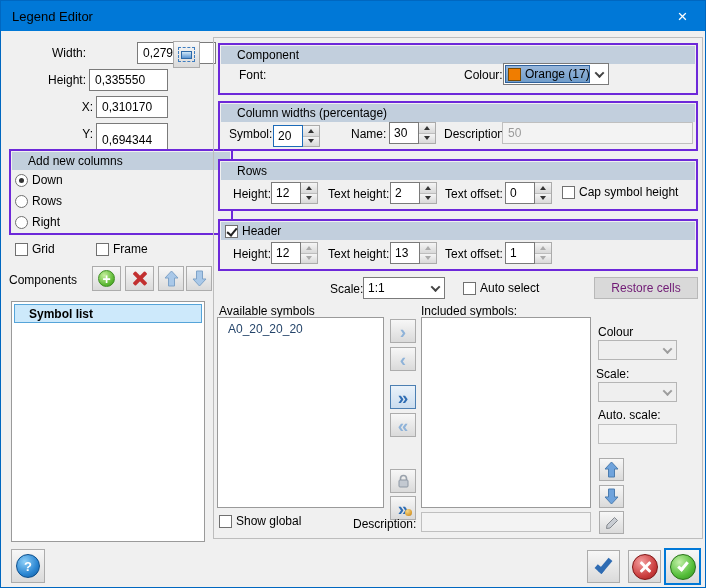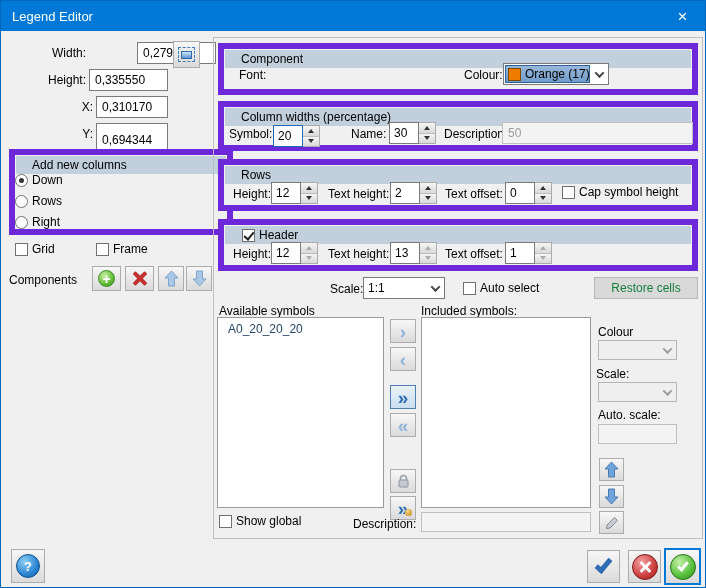--- a/index.html
+++ b/index.html
@@ -3,34 +3,34 @@
 <meta charset="utf-8">
 <style>
   html,body { margin:0; padding:0; background:#808080; }
   * { box-sizing:border-box; }
   .window {
     position:relative; width:706px; height:588px; background:#F0F0F0;
     border:1px solid #0067C0; overflow:hidden;
     font-family:"Liberation Sans", sans-serif; font-size:12px; color:#000;
   }
   .titlebar { position:absolute; left:0; top:0; right:0; height:30px; background:#0078D7;
-    color:#ffffff; display:flex; align-items:center; padding-left:11px; font-size:13px; }
+    color:#000000; display:flex; align-items:center; padding-left:11px; font-size:13px; }
   .close-btn { position:absolute; right:0; top:0; width:45px; height:30px; display:flex;
     align-items:center; justify-content:center; color:#fff; font-size:17px; line-height:1; cursor:default; }
   .lbl { position:absolute; white-space:nowrap; line-height:14px; }
   .txt { position:absolute; background:#fff; border:1px solid #7A7A7A; font:12px "Liberation Sans",sans-serif;
     padding:2px 5px; color:#000; }
   .txt.dis { background:#F3F3F3; border-color:#BFBFBF; color:#9B9B9B; }
-  .grp { position:absolute; border:6px solid #6d28d9; background:#F0F0F0; }
+  .grp { position:absolute; border:2px solid #6d28d9; background:#F0F0F0; }
   .band { position:absolute; left:1px; right:1px; top:1px; height:18px; background:#C2CFDD;
     display:flex; align-items:center; padding-left:16px; }
   .rc { position:absolute; border:1px solid #BDBDBD; }
   .btn { position:absolute; background:linear-gradient(#F7F7F7,#DADADA); border:1px solid #ACACAC;
     display:flex; align-items:center; justify-content:center; }
-  .btn.dis { background:#D9D9D9; border-color:#B8B8B8; color:#15803d; }
+  .btn.dis { background:#D9D9D9; border-color:#B8B8B8; color:#701a75; }
   .btn.hl { border-color:#4C7FB2; background:linear-gradient(#EAF2FA,#CBDDEF); }
   .btn.focus-ring { border:2px solid #0078D7; }
   .list { position:absolute; background:#fff; border:1px solid #9A9A9A; }
   .combo { position:absolute; height:22px; background:#fff; border:1px solid #7A7A7A; display:flex; align-items:stretch; }
   .combo .sel { flex:1; display:flex; align-items:center; gap:4px; padding:0 3px; margin:1px; overflow:hidden; white-space:nowrap; }
   .combo.hl .sel { background:linear-gradient(#9BB9DC,#6E9BC9); box-shadow:inset 0 0 0 1px #2E619C; }
   .combo .arrow { width:17px; display:flex; align-items:center; justify-content:center; }
   .combo.dis { background:#EFEFEF; border-color:#B5B5B5; }
   .chev { width:7px; height:7px; border-right:2px solid #444; border-bottom:2px solid #444;
     transform:rotate(45deg) translate(-1px,-1px); }
@@ -146,20 +146,25 @@
       </svg>
   </div>
   <div class="btn" style="left:185px;top:265px;width:26px;height:25px">
     <svg width="15" height="17" viewBox="0 0 15 17">
         <g transform="rotate(180 7.5 8.5)">
           <path d="M7.5 1 L14 8 H10.5 V16 H4.5 V8 H1 Z" fill="#A9C8E8" stroke="#7FA3C8"></path>
         </g>
       </svg>
   </div>
 
+  <div class="list" style="left:10px;top:300px;width:194px;height:241px">
+    <div class="sel-item">
+      <span>Symbol list</span>
+    </div>
+  </div>
 
   <div class="rc" style="left:212px;top:36px;width:490px;height:502px"></div>
 
   <div class="grp" style="left:217px;top:42px;width:480px;height:52px">
     <div class="band">
       <span>Component</span>
     </div>
   </div>
   <div class="lbl" style="left:238px;top:67px">Font:</div>
   <div class="lbl" style="left:463px;top:67px">Colour:</div>
@@ -245,21 +250,21 @@
           <i class="tri-dn"></i>
         </span>
       </span>
   </div>
   <div class="check" style="left:561px;top:184px">
     <span class="box"></span>
     <span>Cap symbol height</span>
   </div>
 
   <div class="grp" style="left:217px;top:218px;width:480px;height:52px">
-    <div class="band" style="padding-left:17px">
+    <div class="band" style="padding-left:4px">
       <span class="check" style="position:static">
         <span class="box checked"></span>
         <span>Header</span>
       </span>
     </div>
   </div>
   <div class="lbl" style="left:232px;top:246px">Height:</div>
   <div class="spin dim" style="left:270px;top:241px">
     <input value="12" style="">
     <span class="btns">

